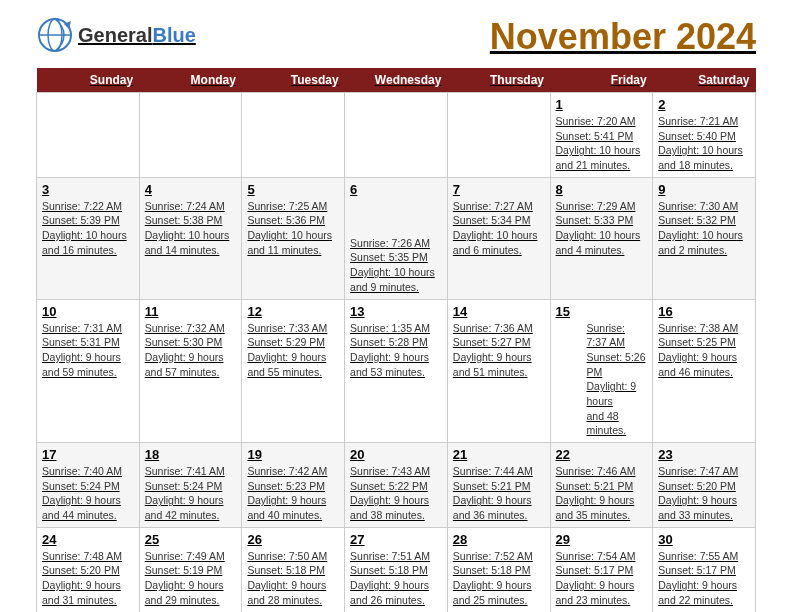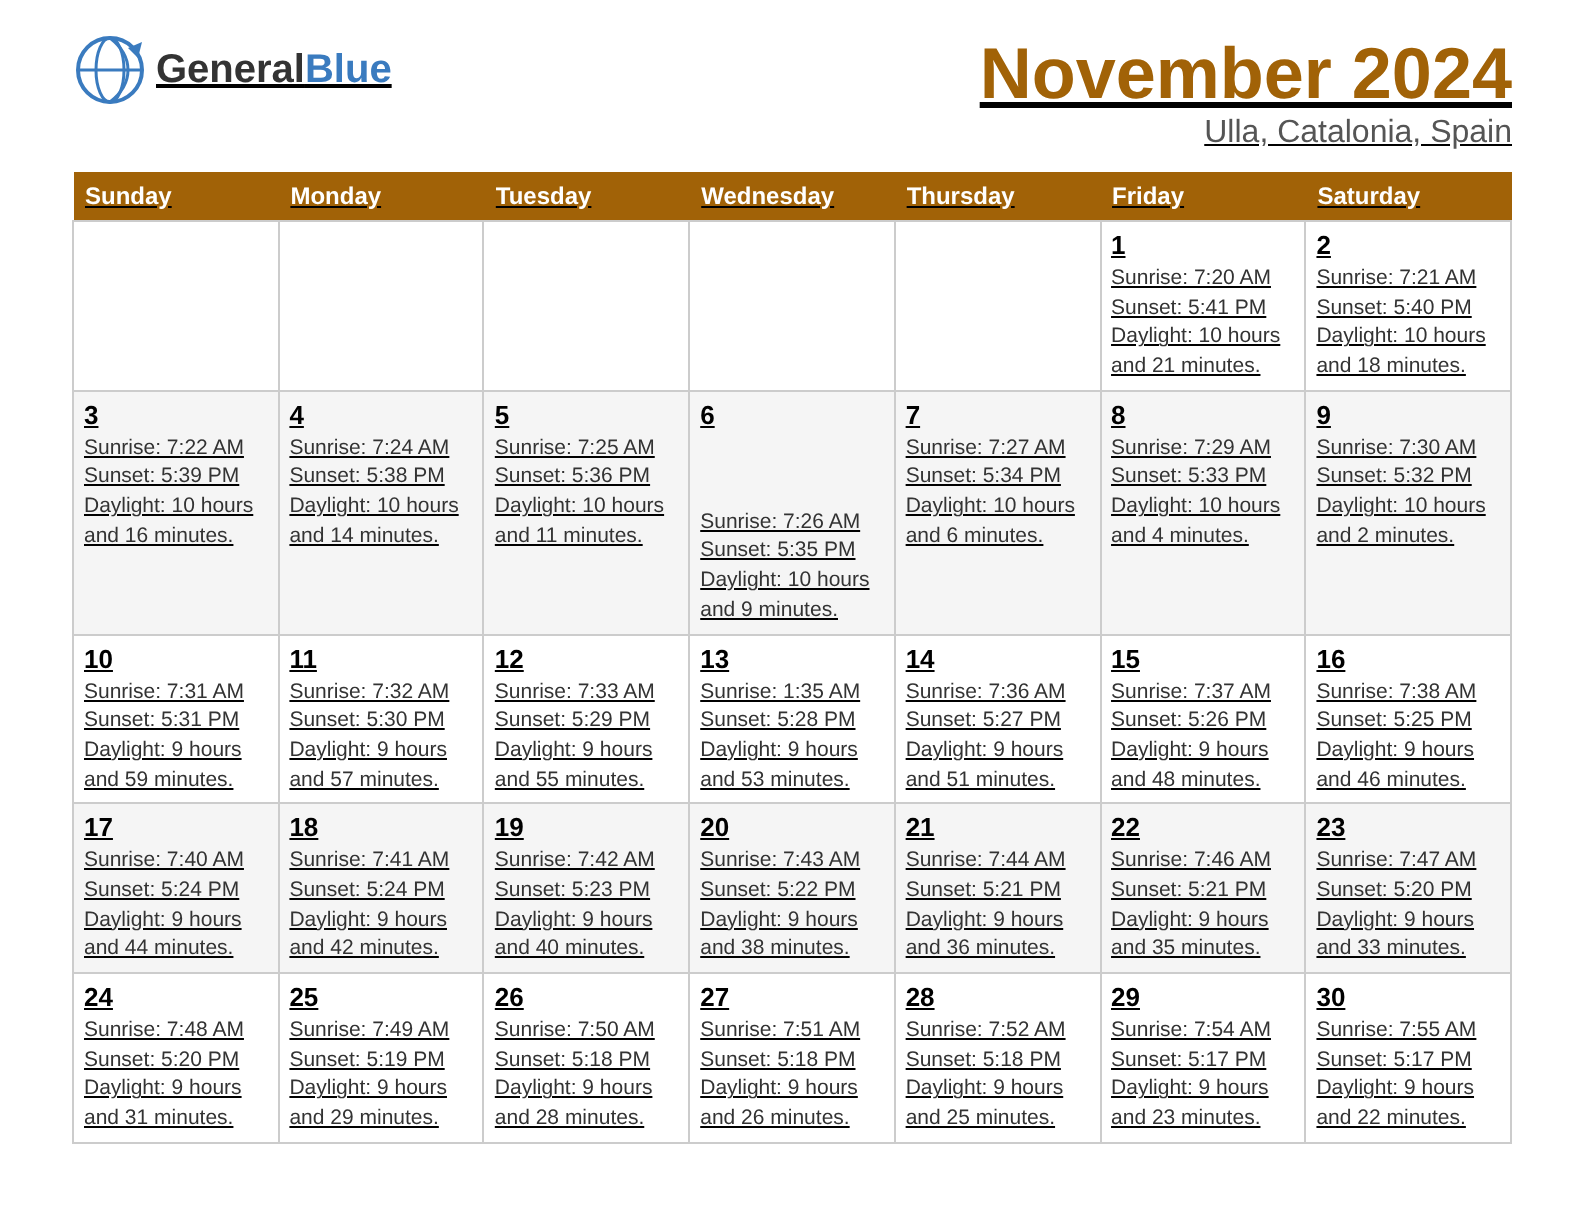--- a/index.html
+++ b/index.html
@@ -3,21 +3,21 @@
   <meta charset="utf-8">
   <style>
     * { box-sizing: border-box; margin: 0; padding: 0; }
     body { font-family: Arial, sans-serif; background: #fff; width: 792px; min-height: 612px; }
     .container { padding: 16px 36px; text-decoration: underline; }
     .header { display: flex; justify-content: space-between; align-items: flex-start; margin-bottom: 10px; }
     .title-section { text-align: right; }
     .month-title { font-size: 36px; font-weight: bold; color: #a16207; }
     .location { font-size: 16px; color: #555; }
     table { width: 100%; border-collapse: collapse; font-size: 11px; }
-    th { background-color: #a16207; color: white; text-align: left; padding: 5px 6px; font-size: 12px; }
+    th { background-color: #7f1d1d; color: white; text-align: right; padding: 5px 6px; font-size: 12px; }
     td { border: 1px solid #ccc; vertical-align: top; padding: 4px 5px; min-height: 70px; width: 14.28%; }
     td .day-num { font-size: 13px; font-weight: bold; display: block; margin-bottom: 2px; }
     td .day-info { font-size: 10.5px; color: #333; line-height: 1.4; }
     tr:nth-child(even) td { background-color: #f5f5f5; }
     tr:nth-child(odd) td { background-color: #ffffff; }
     .empty { background-color: #fff !important; }
     .logo-wrapper { display: flex; align-items: center; gap: 4px; }
   </style>
 </head>
 <body>
@@ -33,21 +33,20 @@
         <polygon points="28,8 35,5 33,13" fill="#3a7bbf"></polygon>
       </svg>
       <div>
         <div style="font-size:20px; font-weight:bold; line-height:1.1;">
           <span style="color:#333;">General</span><span style="color:#3a7bbf;">Blue</span>
         </div>
       </div>
     </div>
     <div class="title-section">
       <div class="month-title">November 2024</div>
-      <div class="location">Ulla, Catalonia, Spain</div>
     </div>
   </div>
 
   <table>
     <thead>
       <tr>
         <th>Sunday</th>
         <th>Monday</th>
         <th>Tuesday</th>
         <th>Wednesday</th>
@@ -160,21 +159,21 @@
           </td>
           <td>
             <span class="day-num">14</span>
             <div class="day-info" style="white-space: pre-line;">Sunrise: 7:36 AM
 Sunset: 5:27 PM
 Daylight: 9 hours
 and 51 minutes.</div>
           </td>
           <td>
             <span class="day-num">15</span>
-            <div class="day-info" style="white-space: pre-line;">Sunrise: 7:37 AM
+            <div class="day-info" style="white-space: pre-line; margin-left: 31px;">Sunrise: 7:37 AM
 Sunset: 5:26 PM
 Daylight: 9 hours
 and 48 minutes.</div>
           </td>
           <td>
             <span class="day-num">16</span>
             <div class="day-info" style="white-space: pre-line;">Sunrise: 7:38 AM
 Sunset: 5:25 PM
 Daylight: 9 hours
 and 46 minutes.</div>

